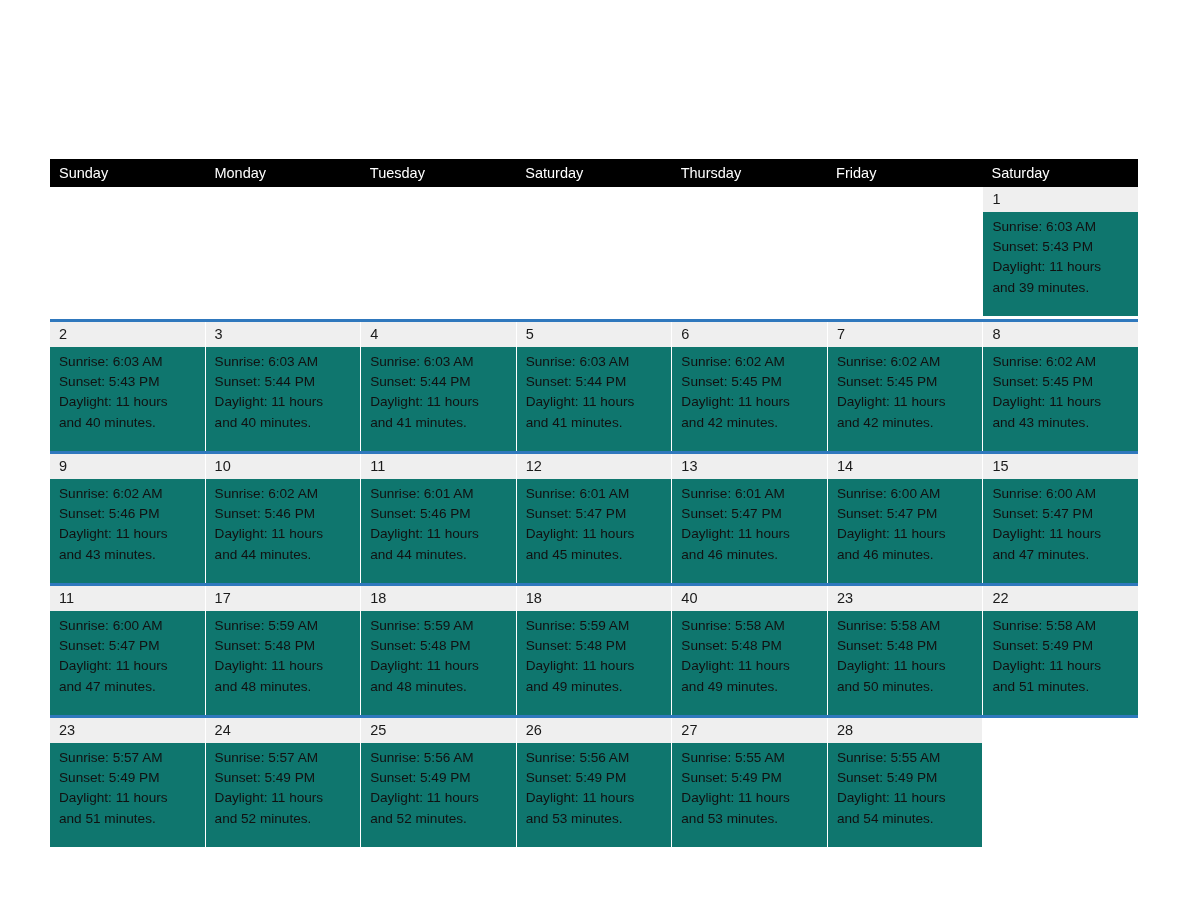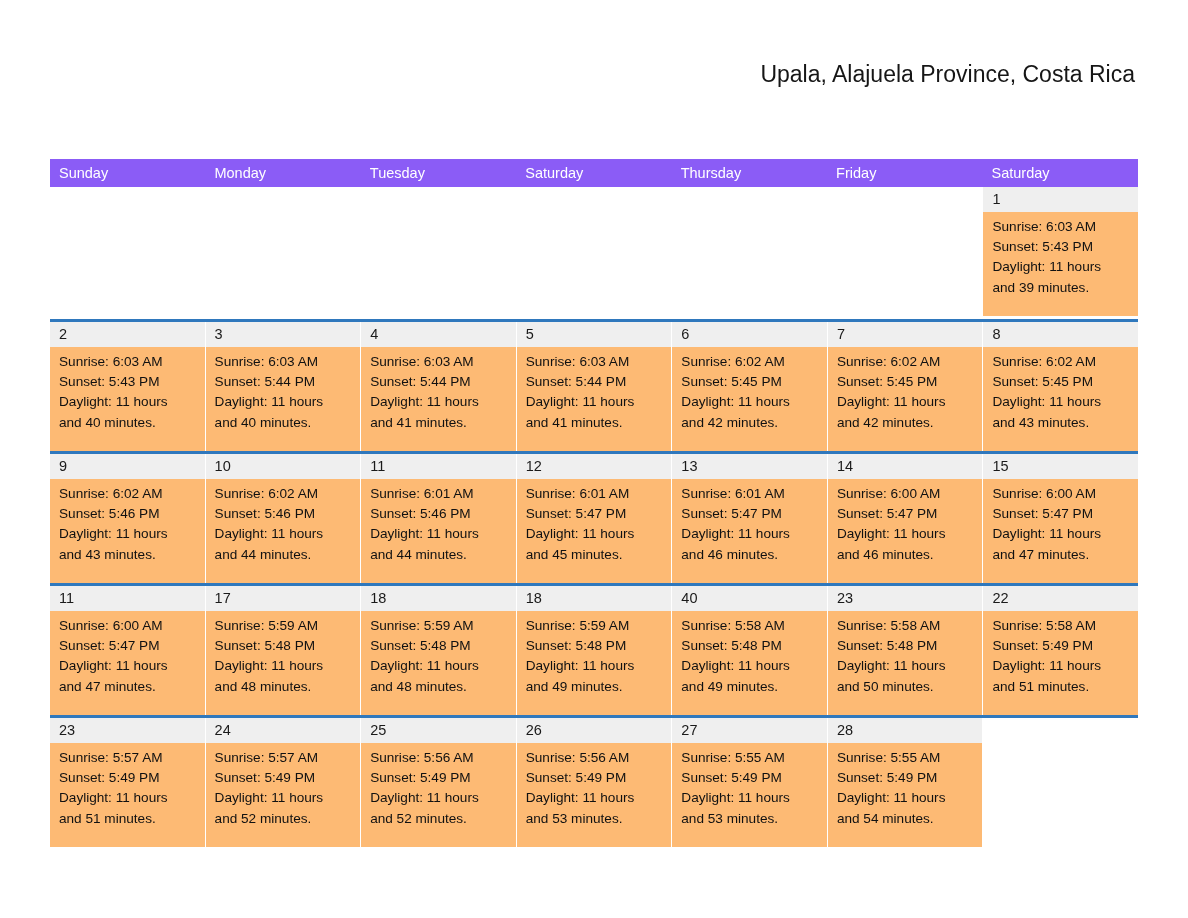--- a/index.html
+++ b/index.html
@@ -92,21 +92,21 @@
   
   .calendar {
     position: absolute;
     left: 50px;
     top: 159px;
     width: 1088px;
   }
   .weekday-header {
     display: flex;
     width: 100%;
-    background: #8b5cf6;
+    background: #000000;
     height: 28px;
   }
   .weekday {
     flex: 1 1 0;
     color: #ffffff;
     font-size: 14.5px;
     line-height: 28px;
     padding-left: 9px;
     box-sizing: border-box;
     white-space: nowrap;
@@ -138,21 +138,21 @@
     box-sizing: border-box;
   }
   .day-number {
     font-size: 14.5px;
     color: #1a1a1a;
     line-height: 25px;
     padding-left: 9px;
   }
   .day-body {
     padding: 5px 7px 0 9px;
-    background: #fdba74;
+    background: #0f766e;
     height: 104px;
     box-sizing: border-box;
   }
   .day-line {
     font-size: 13.6px;
     line-height: 20.2px;
     color: #111111;
     white-space: nowrap;
   }
   .day-cell.blank .day-band { background: #ffffff; }
@@ -160,21 +160,20 @@
 </style>
 </head>
 <body>
 
 <div class="page">
 
   <div class="header">
 
 
     <div class="title-block">
-      <div class="location-title">Upala, Alajuela Province, Costa Rica</div>
     </div>
 
   </div>
 
   <div class="calendar">
     <div class="weekday-header" id="weekday-header">
         <div class="weekday">Sunday</div>
         <div class="weekday">Monday</div>
         <div class="weekday">Tuesday</div>
         <div class="weekday">Saturday</div>

